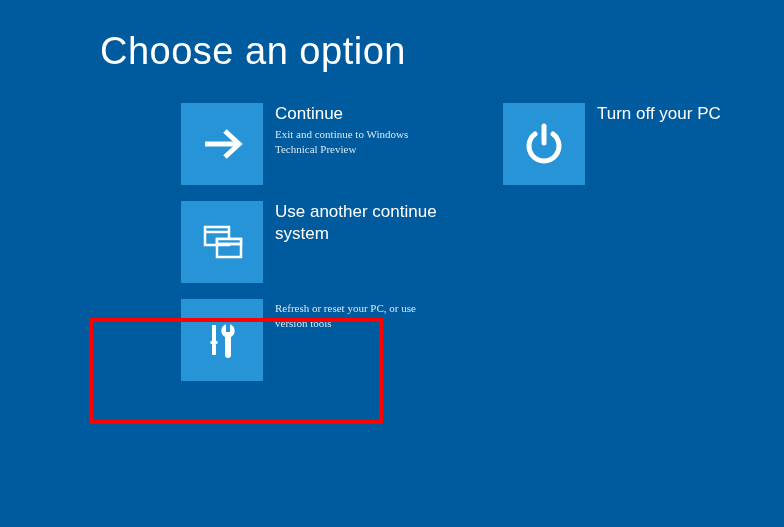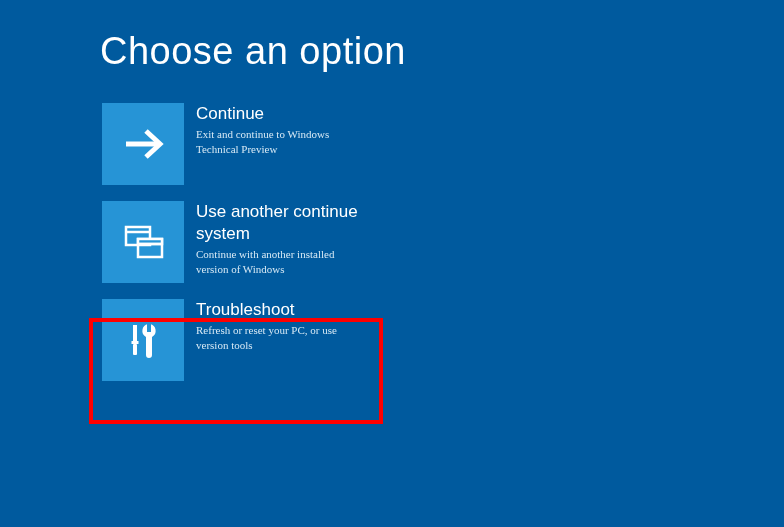--- a/index.html
+++ b/index.html
@@ -16,20 +16,21 @@
   .title {
     font-size: 38px;
     font-weight: 300;
     letter-spacing: 0.5px;
     margin-bottom: 28px;
   }
   .grid {
     display: flex;
     flex-direction: row;
     gap: 42px;
+    justify-content: flex-end;
   }
   .col {
     display: flex;
     flex-direction: column;
     gap: 12px;
   }
   .tile {
     display: flex;
     flex-direction: row;
     align-items: flex-start;
@@ -103,43 +104,59 @@
               <rect x="8" y="10" width="24" height="18"></rect>
               <line x1="8" y1="15" x2="32" y2="15"></line>
               <rect x="20" y="22" width="24" height="18"></rect>
               <rect x="20" y="22" width="24" height="5" fill="#2694d6"></rect>
               <line x1="20" y1="27" x2="44" y2="27"></line>
             </g>
           </svg>
         </div>
         <div class="text">
           <div class="label">Use another continue system</div>
-          <div class="desc">Continue with another installed version of Windows</div>
         </div>
       </div>
 
       <div class="tile">
         <div class="iconbox">
           <svg width="50" height="50" viewBox="0 0 50 50">
             <g fill="#ffffff">
 
               <rect x="15" y="10" width="4" height="16"></rect>
               <rect x="13.5" y="26" width="7" height="3"></rect>
               <rect x="15" y="29" width="4" height="11" rx="1"></rect>
 
               <path d="M30 9 a7 7 0 0 0 -2 13 l0 18 a3 3 0 0 0 6 0 l0 -18 a7 7 0 0 0 -2 -13 l0 7 l-2 0 z" fill="#ffffff"></path>
               <rect x="29" y="9" width="4" height="8" fill="#2694d6"></rect>
             </g>
           </svg>
         </div>
         <div class="text">
-          <div class="label">Troubleshoot</div>
           <div class="desc">Refresh or reset your PC, or use version tools</div>
         </div>
       </div>
 
     </div>
 
+    <div class="col">
+
+      <div class="tile">
+        <div class="iconbox">
+          <svg width="50" height="50" viewBox="0 0 50 50">
+            <g stroke="#ffffff" stroke-width="5" fill="none" stroke-linecap="round">
+              <path d="M16 15 A15 15 0 1 0 34 15"></path>
+              <line x1="25" y1="7" x2="25" y2="24"></line>
+            </g>
+          </svg>
+        </div>
+        <div class="text">
+          <div class="label">Turn off your PC</div>
+          <div class="desc"></div>
+        </div>
+      </div>
+
+    </div>
 
   </div>
 </div>
 
 <div class="highlight" style="left:89px; top:318px; width:294px; height:106px;"></div>
 
 </body></html>

